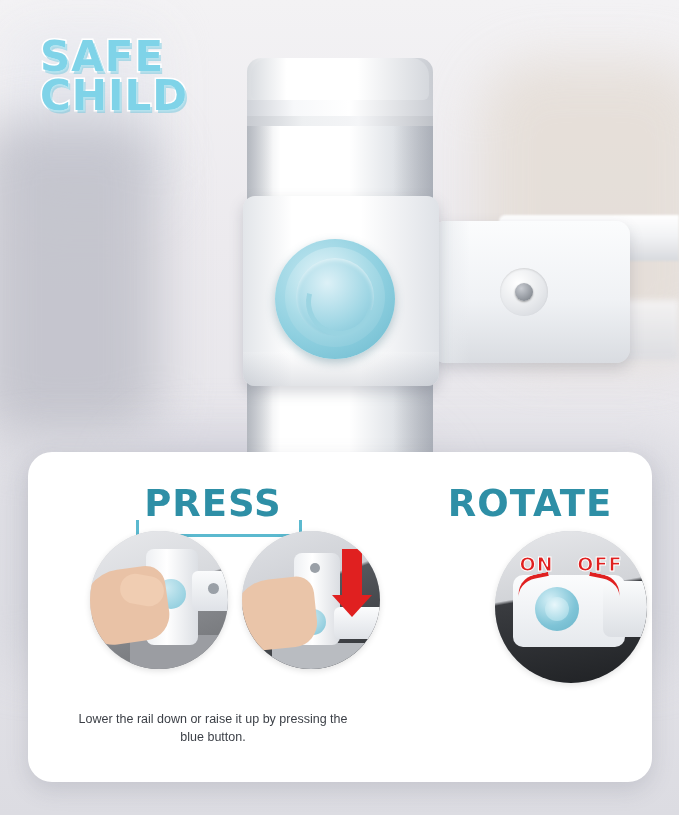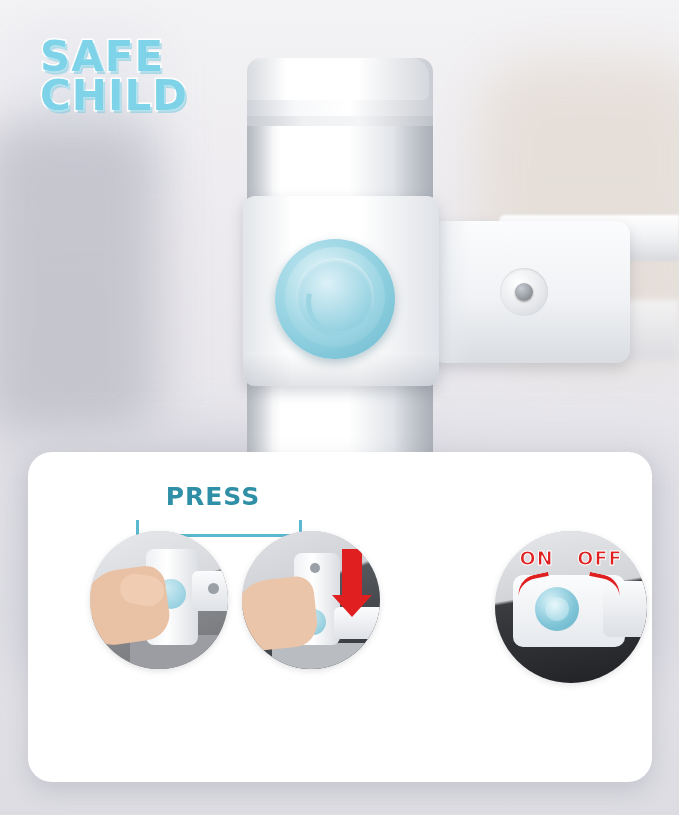--- a/index.html
+++ b/index.html
@@ -167,21 +167,21 @@
   
   .card{
     position:absolute;left:28px;top:452px;width:624px;height:330px;
     background:#ffffff;border-radius:24px;
     box-shadow:0 8px 22px rgba(90,95,110,.18);
   }
   .col{position:absolute;top:0;}
   .col-left{left:0;width:370px;}
   .col-right{left:380px;width:244px;}
   .sec-title{
-    text-align:center;font-weight:bold;font-size:25px;letter-spacing:1px;
+    text-align:center;font-weight:bold;font-size:37px;letter-spacing:1px;
     color:#2e8fa6;margin-top:30px;
     font-family:"DejaVu Sans", sans-serif;
   }
   .bracket{
     position:absolute;left:108px;top:68px;width:160px;height:14px;
     border-left:3px solid #5bb9cf;border-right:3px solid #5bb9cf;
     border-bottom:3px solid #5bb9cf;
   }
   .circles{position:absolute;display:flex;gap:14px;}
   .circles.left{left:62px;top:79px;}
@@ -210,21 +210,21 @@
   .p2-arm{position:absolute;left:92px;top:76px;width:58px;height:32px;background:linear-gradient(180deg,#fbfcfd,#dfe2e7);border-radius:6px;}
   .p2-arrow{position:absolute;left:100px;top:18px;width:20px;height:46px;background:#e02020;}
   .p2-arrow:after{content:"";position:absolute;left:-10px;top:46px;border-left:20px solid transparent;border-right:20px solid transparent;border-top:22px solid #e02020;}
   .p2-rail{position:absolute;left:30px;bottom:0;width:130px;height:26px;background:#b9bcc1;}
   
   .p3-bg{position:absolute;inset:0;background:linear-gradient(170deg,#e6e7ea 0%,#d2d4d8 40%,#3a3c40 42%,#1f2124 100%);}
   .p3-lock{position:absolute;left:18px;top:44px;width:112px;height:72px;background:linear-gradient(180deg,#fbfcfd,#e6e9ed);border-radius:10px;}
   .p3-arm{position:absolute;left:108px;top:50px;width:56px;height:56px;background:linear-gradient(180deg,#fafbfc,#dcdfe4);border-radius:8px;}
   .p3-knob{position:absolute;left:40px;top:56px;width:44px;height:44px;border-radius:50%;background:radial-gradient(circle at 35% 30%,#d4eff6,#7fc4d7 60%,#69b3c8);}
   .p3-knob-in{position:absolute;left:50px;top:66px;width:24px;height:24px;border-radius:50%;background:radial-gradient(circle at 40% 32%,#e8f7fb,#98d3e2);}
-  .p3-onoff{position:absolute;left:0;top:16px;width:152px;text-align:center;
+  .p3-onoff{position:absolute;left:0;top:22px;width:152px;text-align:center;
     font-family:"DejaVu Sans", sans-serif;font-weight:bold;font-size:19px;color:#e02020;
     -webkit-text-stroke:1px #ffffff;letter-spacing:1px;}
   .p3-onoff span{margin:0 8px;}
   .p3-arcl{position:absolute;left:22px;top:44px;width:34px;height:20px;border-top:4px solid #e02020;border-radius:20px 0 0 0;transform:rotate(-12deg);}
   .p3-arcr{position:absolute;left:92px;top:44px;width:34px;height:20px;border-top:4px solid #e02020;border-radius:0 20px 0 0;transform:rotate(12deg);}
 
   .caption{
     position:absolute;text-align:center;color:#3b3f46;font-size:12.5px;line-height:1.45;
   }
   .cap-left{left:40px;top:258px;width:290px;}
@@ -294,32 +294,36 @@
         <div class="p2-rail"></div>
         <div class="p2-lock"></div>
         <div class="p2-screw"></div>
         <div class="p2-arm"></div>
         <div class="p2-knob"></div>
         <div class="p2-arrow"></div>
         <div class="p2-hand"></div>
       </div>
     </div>
 
+    <div class="col col-right">
+      <div class="sec-title">ROTATE</div>
+    </div>
 
     <div class="circles right">
       <div class="photo big">
         <div class="p3-bg"></div>
         <div class="p3-lock"></div>
         <div class="p3-arm"></div>
         <div class="p3-knob"></div>
         <div class="p3-knob-in"></div>
         <div class="p3-arcl"></div>
         <div class="p3-arcr"></div>
         <div class="p3-onoff">
           <span>ON</span>
           <span>OFF</span>
         </div>
       </div>
     </div>
 
+    <div class="caption cap-left">Lower the rail down or raise it up by pressing the blue button.</div>
   </div>
 
 </div>
 
 </body></html>

